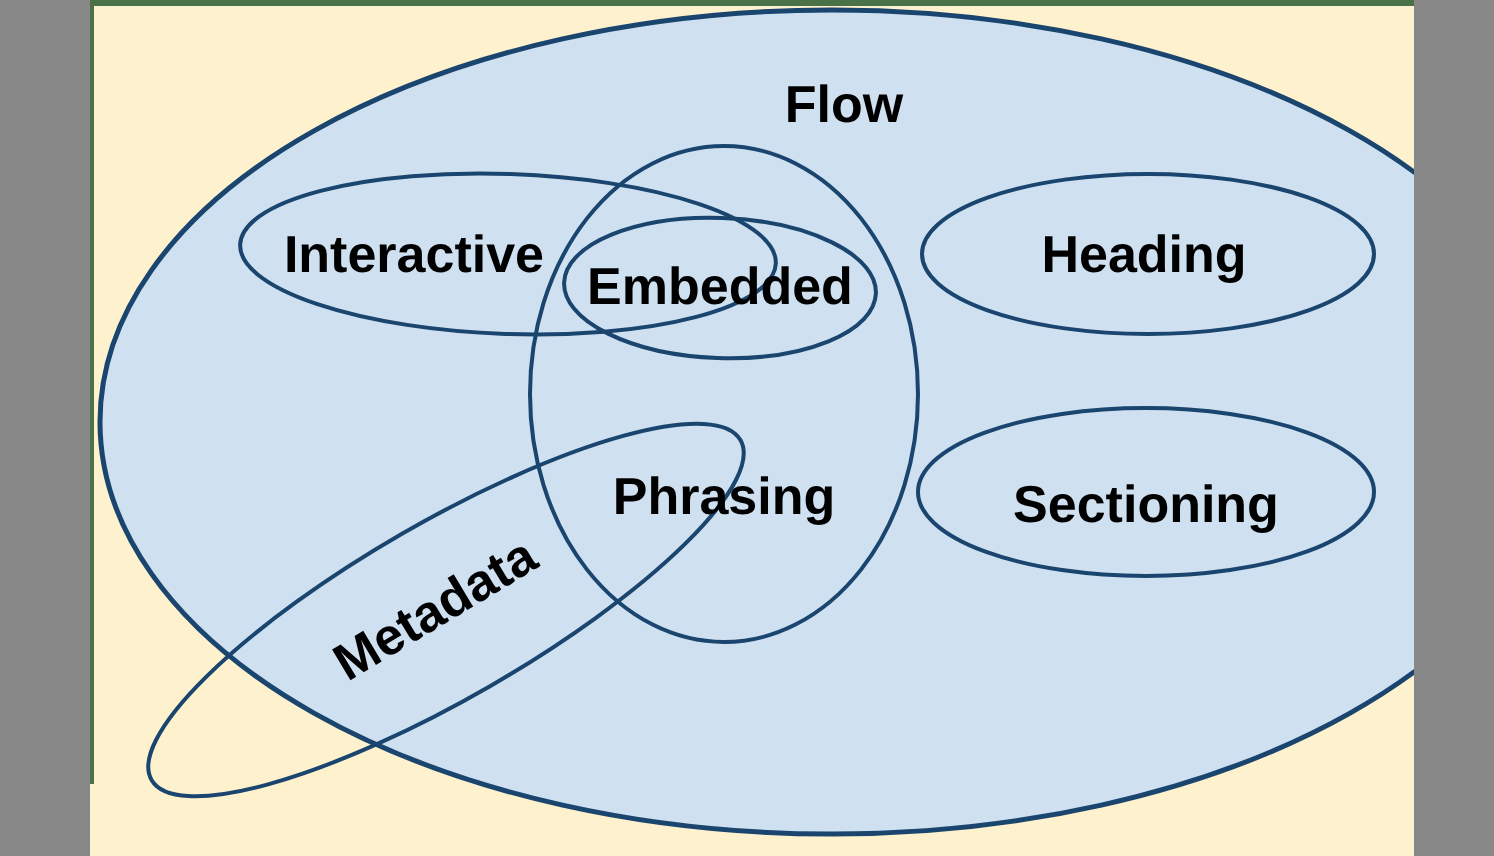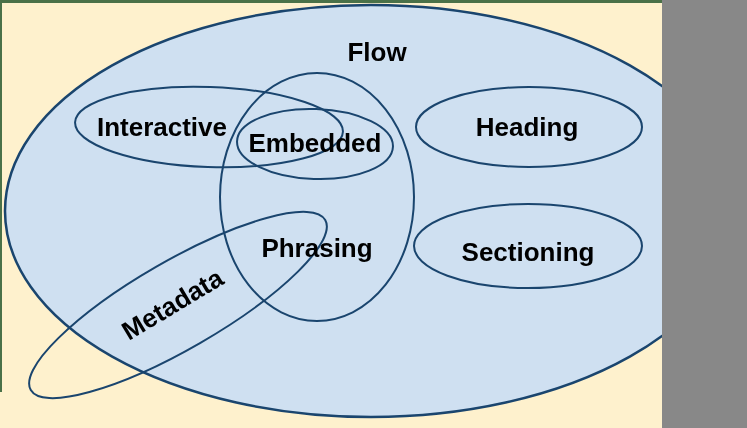--- a/index.html
+++ b/index.html
@@ -7,20 +7,21 @@
     padding: 0;
     background: #888;
     font-family: "Liberation Sans", sans-serif;
   }
   .canvas {
     position: relative;
     width: 662px;
     height: 428px;
     background: var(--background, #FEF1CD);
     overflow: hidden;
+    margin-left: 45px;
   }
   .canvas svg {
     position: absolute;
     inset: 0;
     display: block;
   }
   .set-outline {
     fill: none;
     stroke: var(--outline, #1A456E);
     stroke-width: 2;

